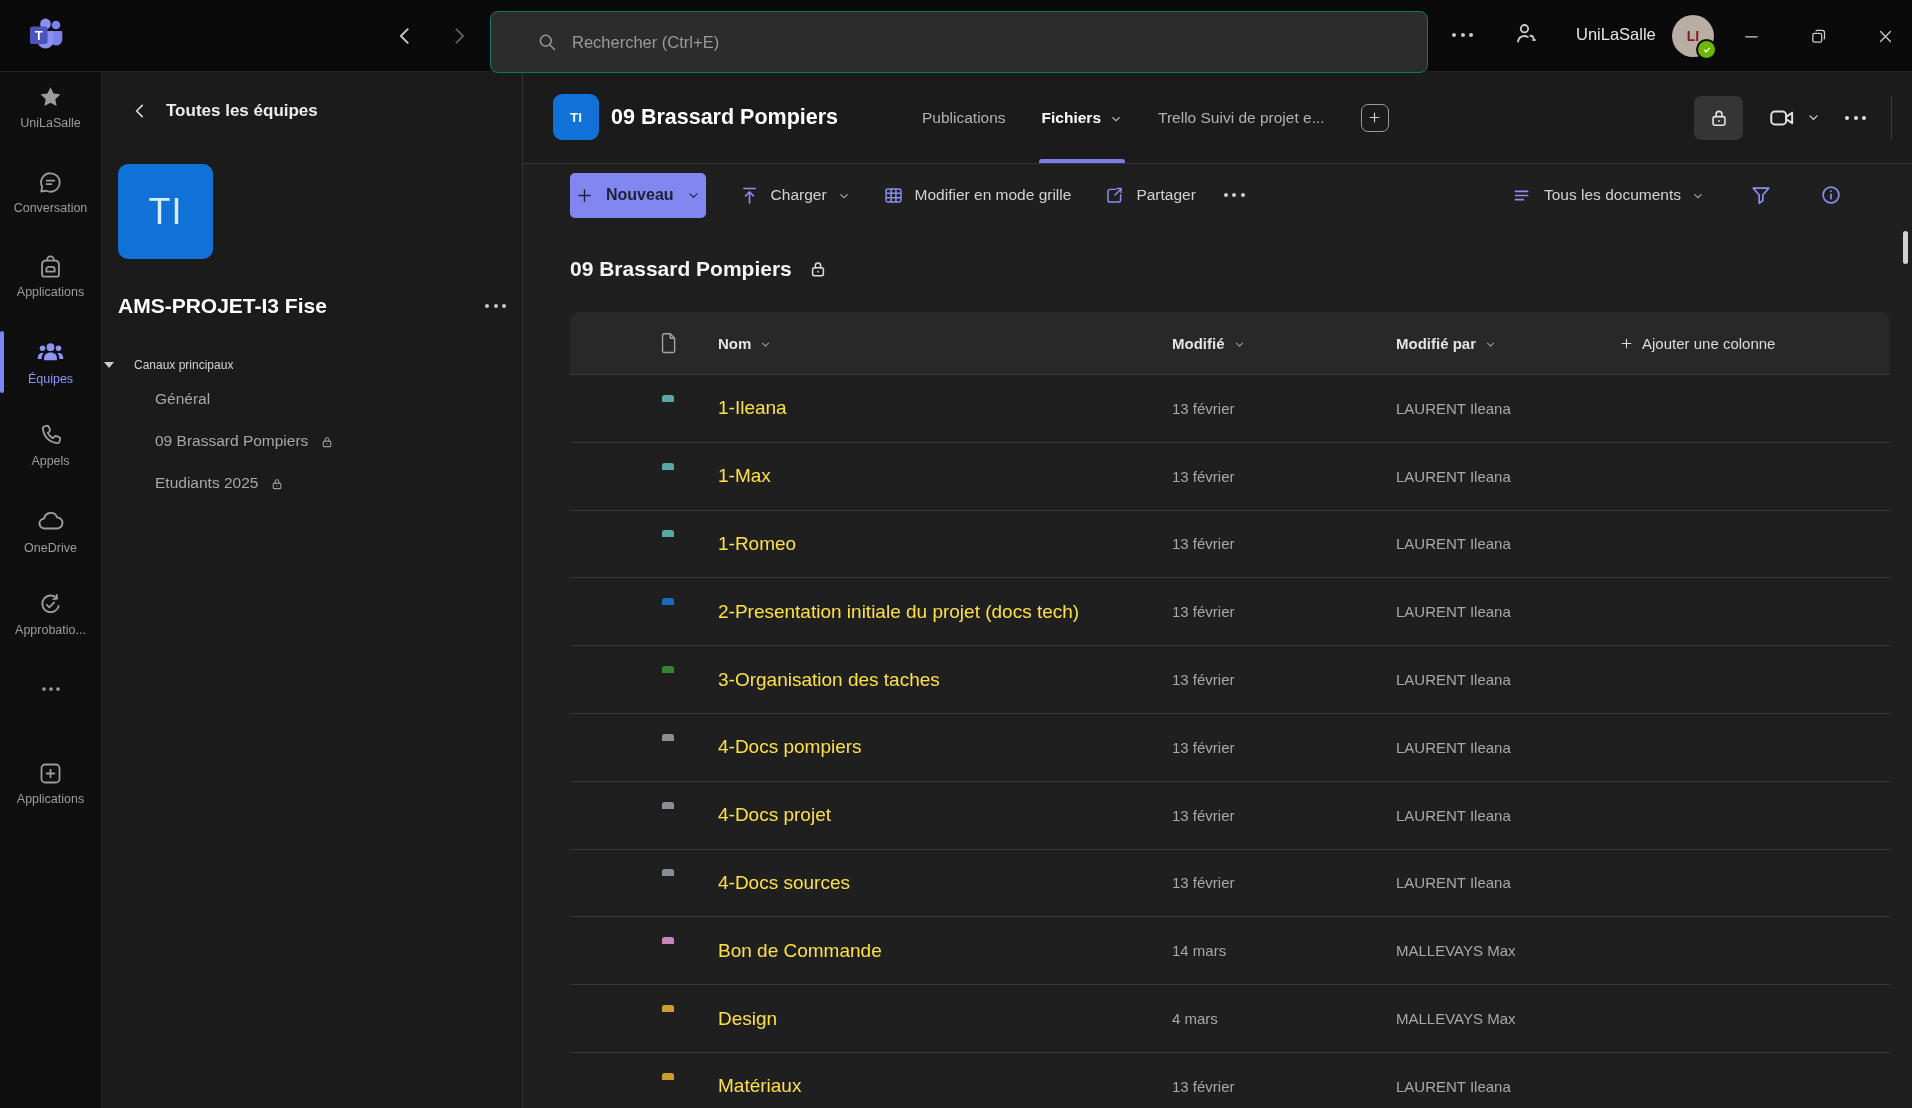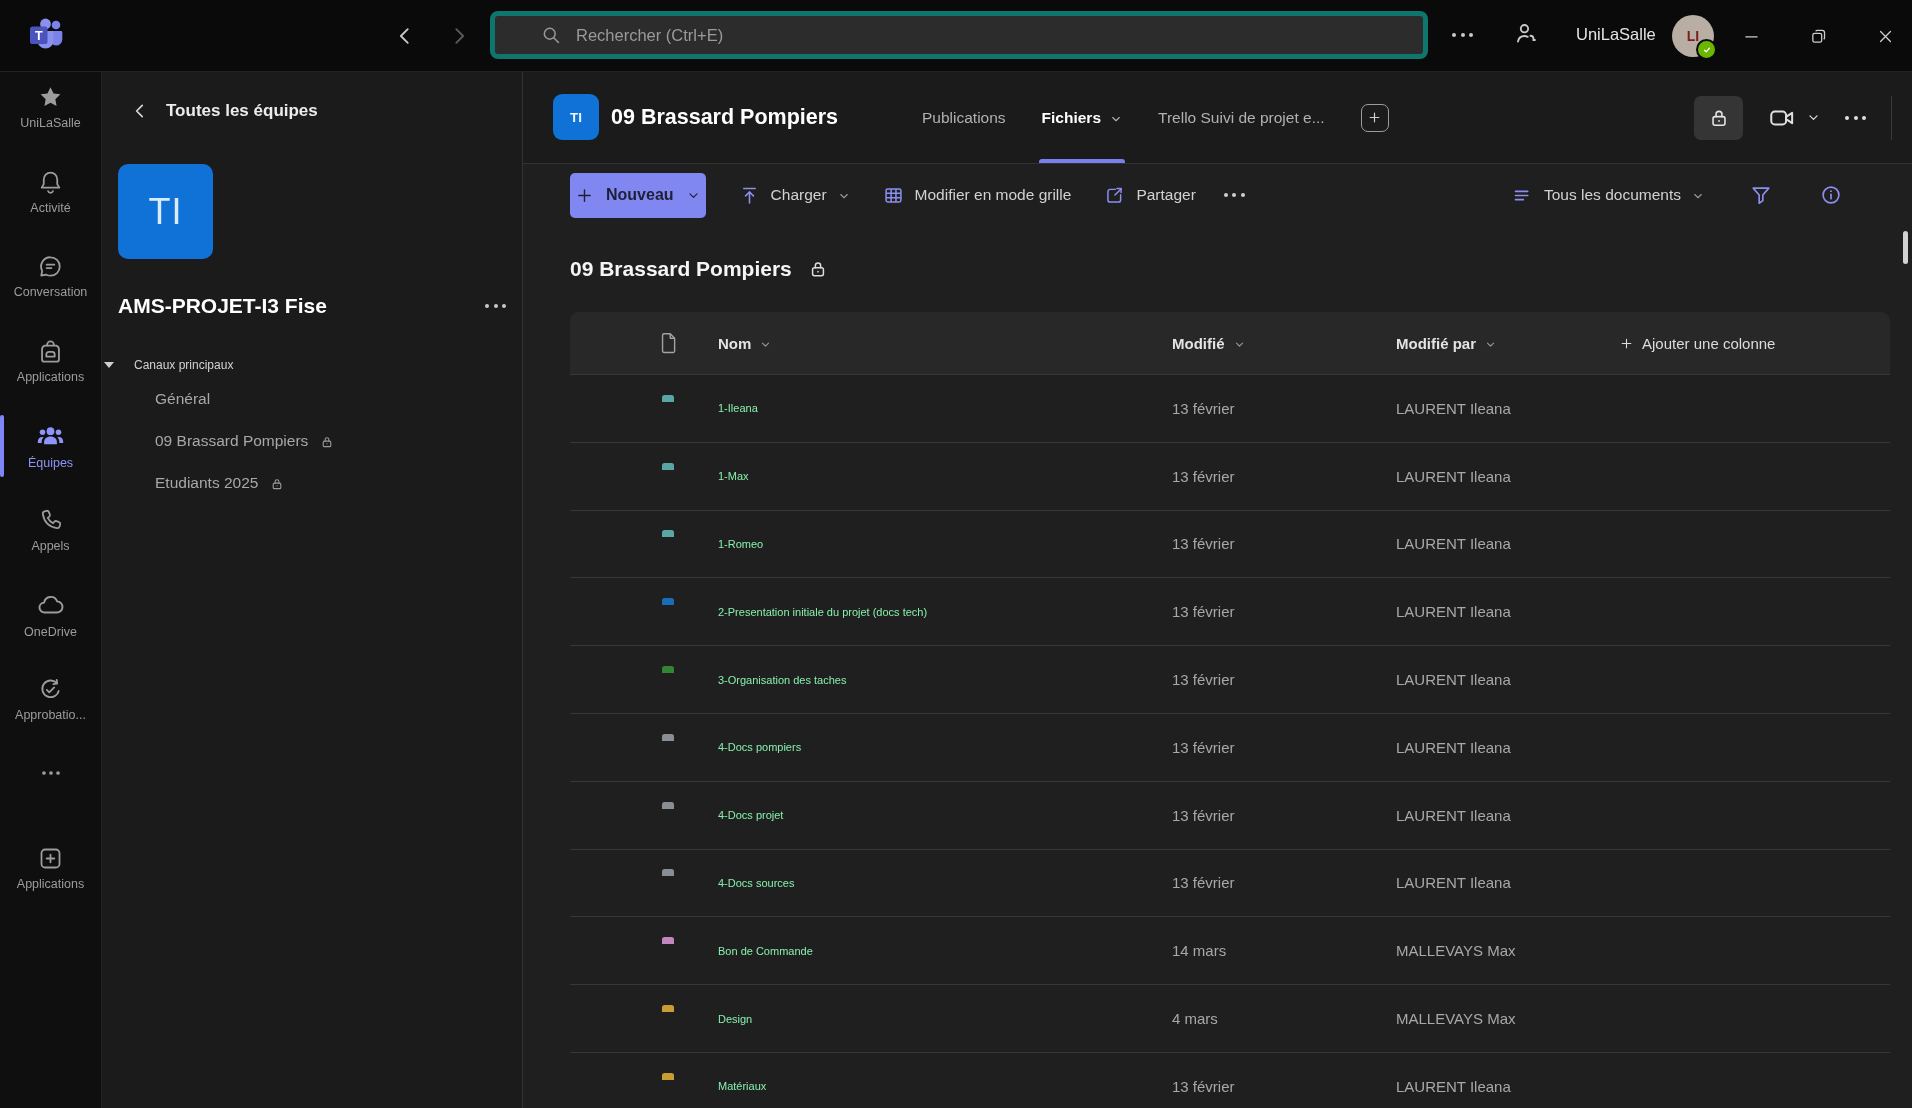--- a/index.html
+++ b/index.html
@@ -9,21 +9,21 @@
     font-family:"Liberation Sans",sans-serif;
     -webkit-font-smoothing:antialiased;
   }
   svg{display:block}
   
   .titlebar{position:absolute;left:0;top:0;width:100%;height:71px;background:#0a0a0a;border-bottom:1px solid #232323;z-index:6}
   .tb-logo{position:absolute;left:28px;top:17px}
   .tb-nav{position:absolute;top:21px;width:30px;height:30px;display:flex;align-items:center;justify-content:center}
   .tb-back{left:390px;color:#c9c9c9}
   .tb-fwd{left:444px;color:#5c5c5c}
-  .tb-search{position:absolute;left:490px;top:11px;width:938px;height:48px;background:#2c2c2c;border:5px solid #0f766e;border-radius:8px;display:flex;align-items:center;padding-left:46px;gap:13px;box-sizing:border-box}
+  .tb-search{position:absolute;left:490px;top:11px;width:938px;height:62px;background:#2c2c2c;border:1px solid #0f766e;border-radius:8px;display:flex;align-items:center;padding-left:46px;gap:13px;box-sizing:border-box}
   .tb-search svg{color:#999}
   .tb-search input{background:transparent;border:none;outline:none;color:#c5c5c5;font-size:16.5px;font-family:inherit;width:700px}
   .tb-search input::placeholder{color:#9a9a9a}
   .dots{display:flex;gap:4.5px;align-items:center}
   .dots i{width:4px;height:4px;border-radius:50%;background:currentColor}
   .tb-dots{position:absolute;left:1452px;top:33px;color:#c9c9c9}
   .tb-person{position:absolute;left:1512px;top:20px;color:#c9c9c9}
   .tb-org{position:absolute;left:1576px;top:25px;font-size:16.5px;color:#e4e4e4}
   .tb-avatar{position:absolute;left:1672px;top:15px;width:42px;height:42px;border-radius:50%;background:#b9aea4;color:#7f1d1d;font-size:14px;font-weight:700;display:flex;align-items:center;justify-content:center}
   .tb-presence{position:absolute;right:-3px;bottom:-3px;width:17px;height:17px;border-radius:50%;background:#6bb700;border:2.5px solid #0a0a0a;display:flex;align-items:center;justify-content:center}
@@ -75,21 +75,21 @@
   
   .section-title{position:absolute;left:47px;top:185px;display:flex;align-items:center;gap:16px;font-size:21px;font-weight:700;color:#f5f5f5}
   .section-title .lock{color:#dcdcdc}
   .table{position:absolute;left:47px;right:22px;top:240px;bottom:0;overflow:hidden}
   .t-head{height:62px;background:#282828;border-radius:9px 9px 0 0;display:grid;grid-template-columns:148px 454px 224px 224px 1fr;align-items:center;font-size:15px;font-weight:600;color:#e3e3e3}
   .t-hcell{display:flex;align-items:center;gap:9px;cursor:pointer}
   .t-hcell .hchev{color:#9a9a9a;margin-top:2px}
   .cell-ic{padding-left:88px;color:#a3a3a3}
   .addcol{display:flex;align-items:center;gap:9px;color:#dcdcdc;font-weight:400;cursor:pointer}
   .t-row{height:66.8px;display:grid;grid-template-columns:148px 454px 224px 224px 1fr;align-items:center;border-top:1px solid #383838;cursor:pointer}
-  .t-name{color:#86efac;font-size:11px}
+  .t-name{color:#fde047;font-size:19px}
   .t-mod,.t-by{color:#a8a8a8;font-size:15px}
   .folder{width:27px;height:20px;border-radius:3px;position:relative;margin-left:92px;margin-top:3px}
   .folder::before{content:"";position:absolute;left:0;top:-4.5px;width:12px;height:7px;border-radius:2.5px 2.5px 0 0;background:inherit;filter:brightness(.8)}
   .scrollthumb{position:absolute;left:1903px;top:231px;width:5px;height:33px;border-radius:3px;background:#d2d2d2;z-index:9}
 </style>
 </head>
 <body>
 
 <div class="titlebar">
   <span class="tb-logo">
@@ -159,29 +159,20 @@
 </div>
 
 <nav class="rail">
     <div class="rail-item">
       <span>
         <svg width="27" height="27" viewBox="0 0 24 24" fill="currentColor">
           <path d="M12 2.8l2.7 5.6 6.1.8-4.5 4.3 1.1 6.1-5.4-2.9-5.4 2.9 1.1-6.1L3.2 9.2l6.1-.8z"></path>
         </svg>
       </span>
       <span class="rail-label">UniLaSalle</span>
-    </div>
-    <div class="rail-item">
-      <span>
-        <svg width="27" height="27" viewBox="0 0 24 24" fill="none" stroke="currentColor" stroke-width="1.6" stroke-linecap="round" stroke-linejoin="round">
-          <path d="M12 3.3c-3.4 0-6 2.6-6 6v4.1L4.2 16.6h15.6L18 13.4V9.3c0-3.4-2.6-6-6-6z"></path>
-          <path d="M9.8 19.6a2.3 2.3 0 0 0 4.4 0"></path>
-        </svg>
-      </span>
-      <span class="rail-label">Activité</span>
     </div>
     <div class="rail-item">
       <span>
         <svg width="27" height="27" viewBox="0 0 24 24" fill="none" stroke="currentColor" stroke-width="1.6" stroke-linecap="round" stroke-linejoin="round">
           <path d="M12 3.8a8.2 8.2 0 0 1 0 16.4c-1.3 0-2.6-.3-3.7-.9L3.8 20l.8-4.1A8.2 8.2 0 0 1 12 3.8z"></path>
           <path d="M8.6 10.4h6.8M8.6 13.4h4.2"></path>
         </svg>
       </span>
       <span class="rail-label">Conversation</span>
     </div>

